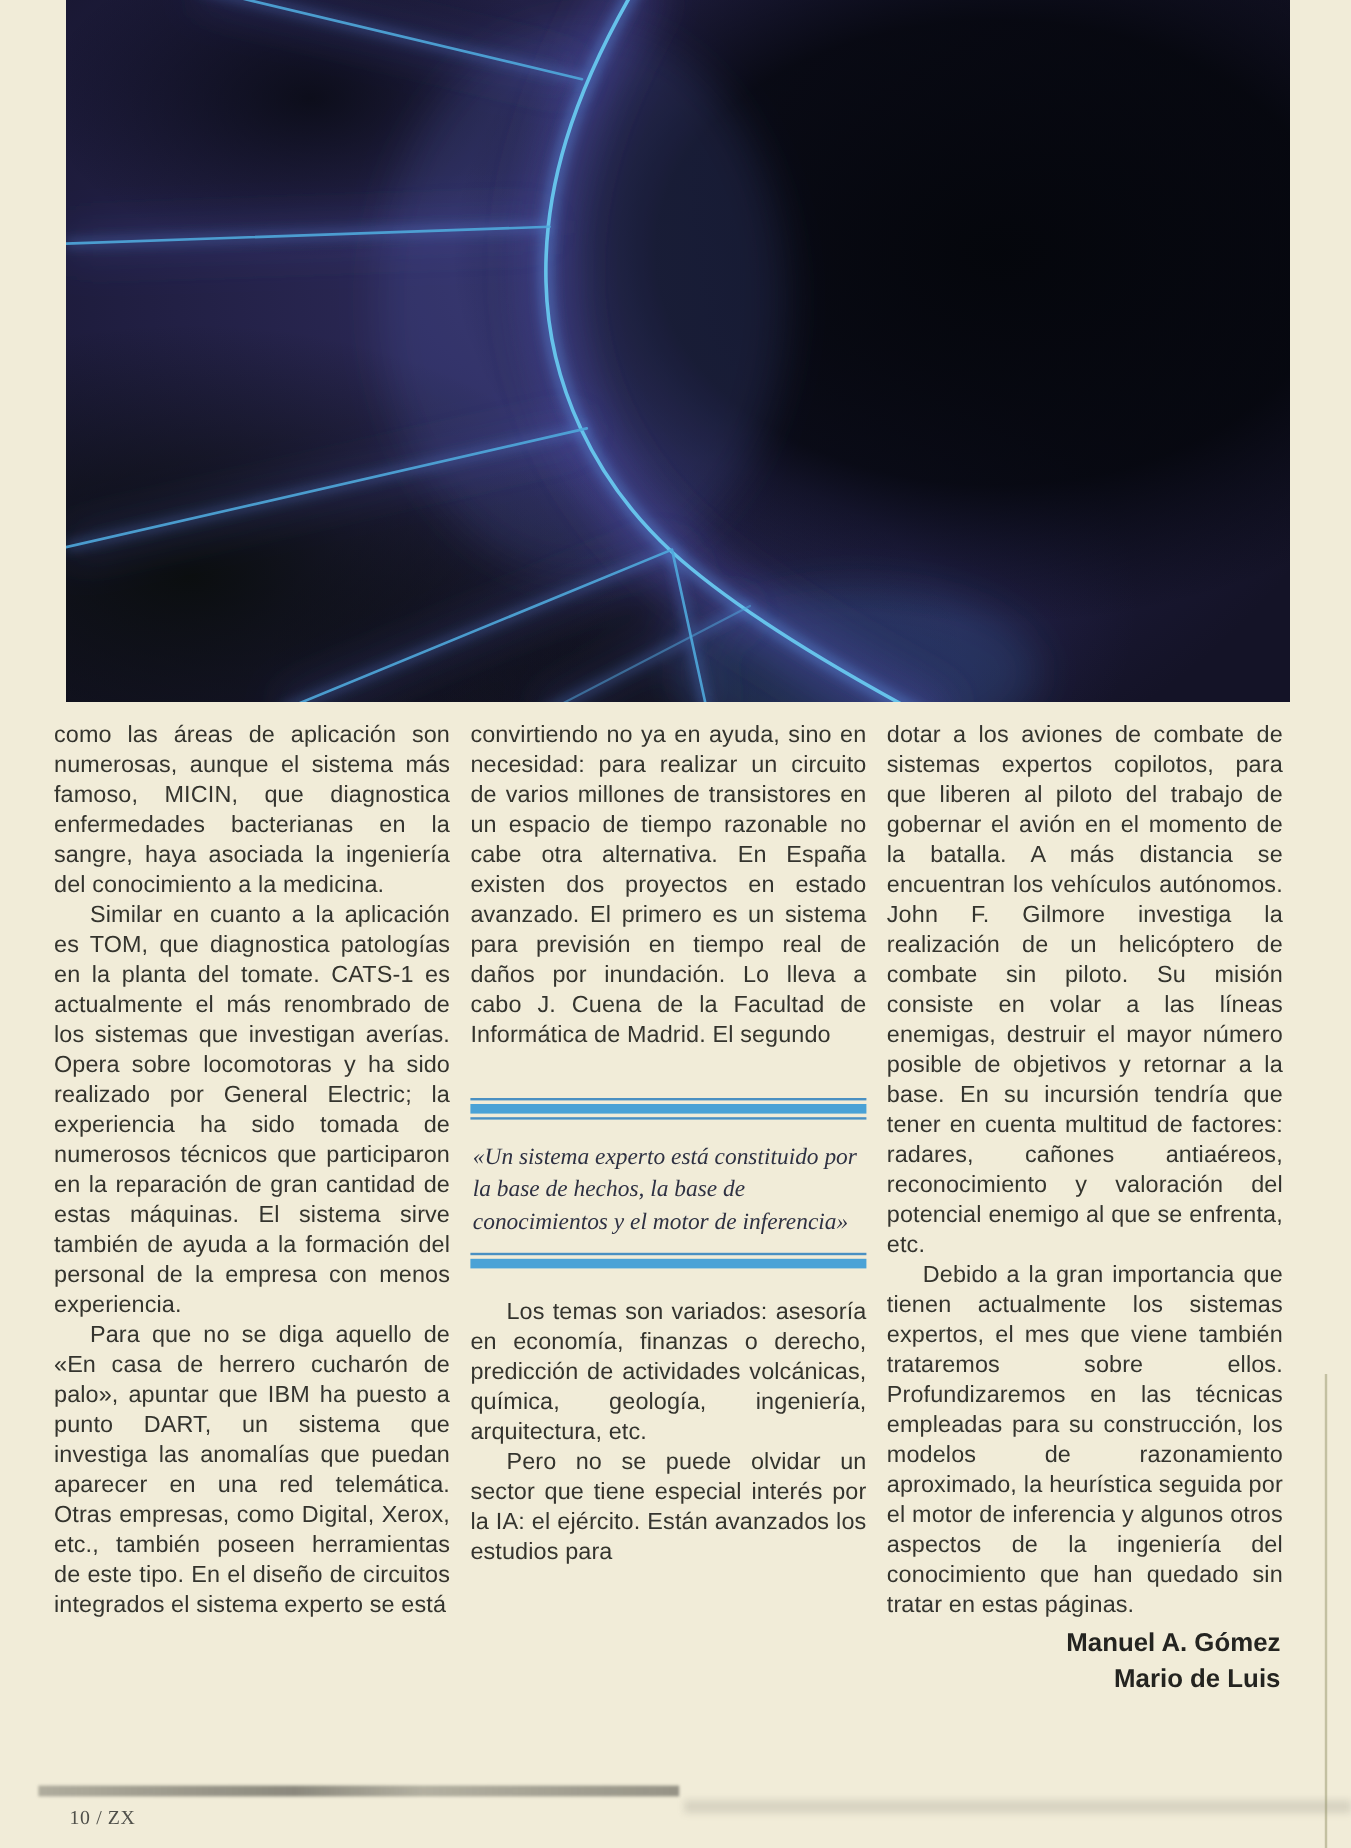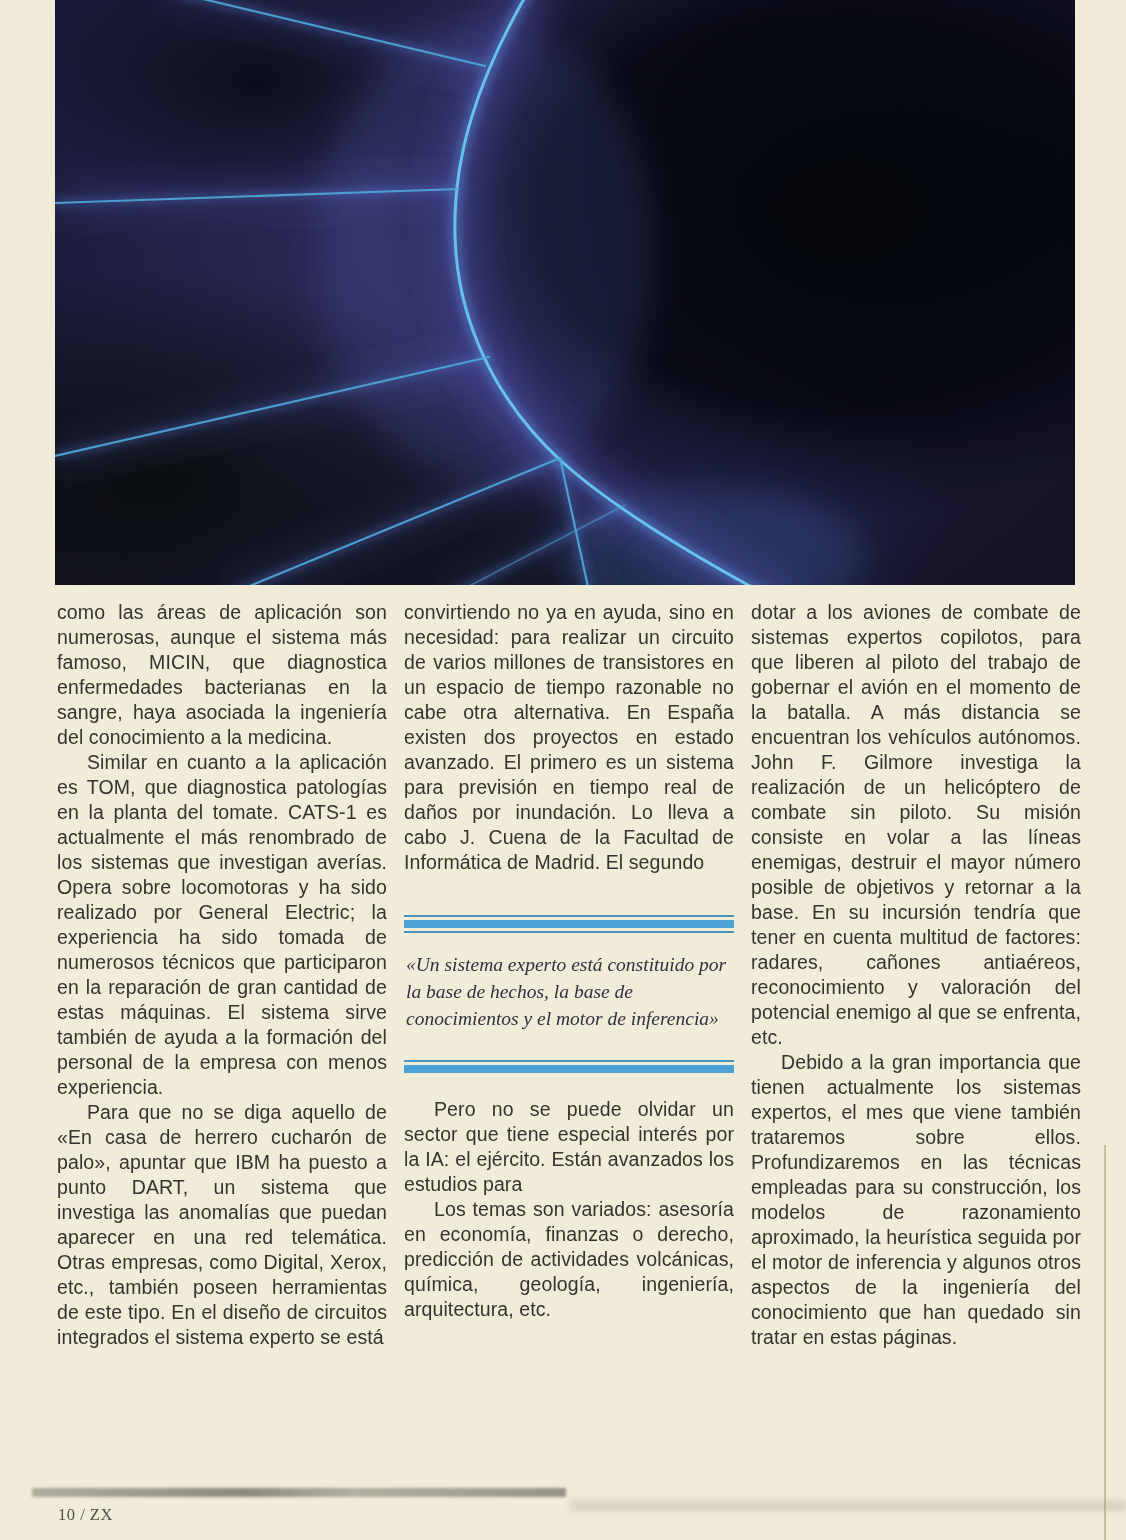--- a/index.html
+++ b/index.html
@@ -22,42 +22,42 @@
       radial-gradient(ellipse 420px 260px at 45% 96%, rgba(8,10,8,0.75) 0%, rgba(8,10,8,0) 70%),
       radial-gradient(ellipse 320px 190px at 20% 14%, rgba(5,7,12,0.75) 0%, rgba(5,7,12,0) 70%),
       radial-gradient(ellipse 900px 640px at 42% 40%, rgba(88,82,175,0.42) 0%, rgba(62,58,135,0.20) 52%, rgba(62,58,135,0) 76%),
       radial-gradient(ellipse 430px 320px at 58% 86%, rgba(72,74,168,0.30) 0%, rgba(72,74,168,0) 70%);
     overflow:hidden;
   }
   .hero svg{position:absolute;left:0;top:0;}
 
   
   .columns{
-    position:absolute;left:57px;top:600px;width:1024px;
+    position:absolute;left:45px;top:600px;width:1024px;
     display:grid;grid-template-columns:330px 330px 330px;column-gap:17px;
     color:#34342e;
   }
   .col{min-width:0;}
   p.body{
     margin:0;font-size:19.5px;line-height:25px;
     text-align:justify;hyphens:auto;-webkit-hyphens:auto;
     letter-spacing:0.1px;
   }
   p.indent{text-indent:30px;}
 
   
   .pullquote{margin:40px 0 24px 0;}
   .rule{line-height:0;}
   .rule .thin{height:2px;background:#4a90c2;}
   .rule .bar{height:8px;background:#4aa2d6;margin-top:3px;}
   .rule .thin-b{height:2px;background:#4a90c2;margin-top:3px;}
   .quote-text{
     font-family:"Liberation Serif", serif;font-style:italic;
     font-size:19.5px;line-height:27px;color:#2e3142;
-    margin:18px 4px 28px 2px;text-align:left;
+    margin:18px 4px 12px 2px;text-align:left;
   }
 
   
   .authors{
     margin-top:4px;text-align:right;font-weight:bold;
     font-size:21.5px;line-height:30px;color:#242420;
     padding-right:2px;
   }
   .footer{
     position:absolute;left:58px;top:1505px;
@@ -130,27 +130,31 @@
           <div class="bar"></div>
           <div class="thin-b"></div>
         </div>
         <p class="quote-text">«Un sistema experto está constituido por la base de hechos, la base de conocimientos y el motor de inferencia»</p>
         <div class="rule">
           <div class="thin"></div>
           <div class="bar"></div>
         </div>
       </div>
 
+      <p class="body indent" lang="es">Los temas son variados: asesoría en economía, finanzas o derecho, predicción de actividades volcánicas, química, geología, ingeniería, arquitectura, etc.</p>
       <p class="body indent" lang="es">Pero no se puede olvidar un sector que tiene especial interés por la IA: el ejército. Están avanzados los estudios para</p>
-      <p class="body indent" lang="es">Los temas son variados: asesoría en economía, finanzas o derecho, predicción de actividades volcánicas, química, geología, ingeniería, arquitectura, etc.</p>
     </div>
 
     <div class="col">
       <p class="body" lang="es">dotar a los aviones de combate de sistemas expertos copilotos, para que liberen al piloto del trabajo de gobernar el avión en el momento de la batalla. A más distancia se encuentran los vehículos autónomos. John F. Gilmore investiga la realización de un helicóptero de combate sin piloto. Su misión consiste en volar a las líneas enemigas, destruir el mayor número posible de objetivos y retornar a la base. En su incursión tendría que tener en cuenta multitud de factores: radares, cañones antiaéreos, reconocimiento y valoración del potencial enemigo al que se enfrenta, etc.</p>
       <p class="body indent" lang="es">Debido a la gran importancia que tienen actualmente los sistemas expertos, el mes que viene también trataremos sobre ellos. Profundizaremos en las técnicas empleadas para su construcción, los modelos de razonamiento aproximado, la heurística seguida por el motor de inferencia y algunos otros aspectos de la ingeniería del conocimiento que han quedado sin tratar en estas páginas.</p>
+      <div class="authors">
+        <div>Manuel A. Gómez</div>
+        <div>Mario de Luis</div>
+      </div>
     </div>
 
   </div>
 
   <div class="footer">10 / ZX</div>
 
   <div class="shadow-band"></div>
   <div class="shadow-band-right"></div>
   <div class="edge-line"></div>
 

